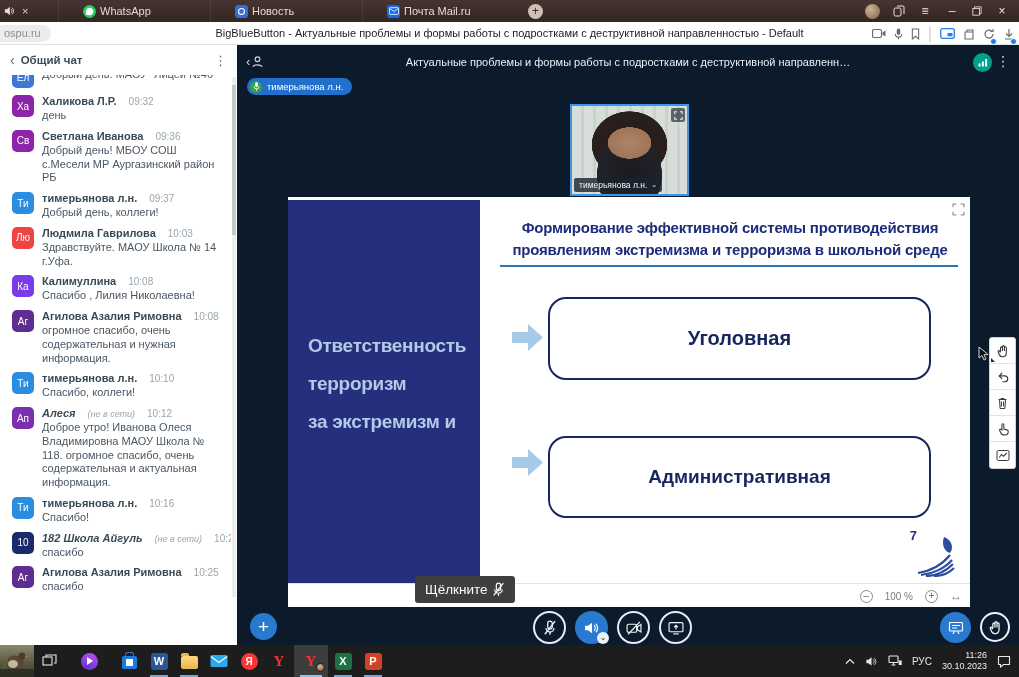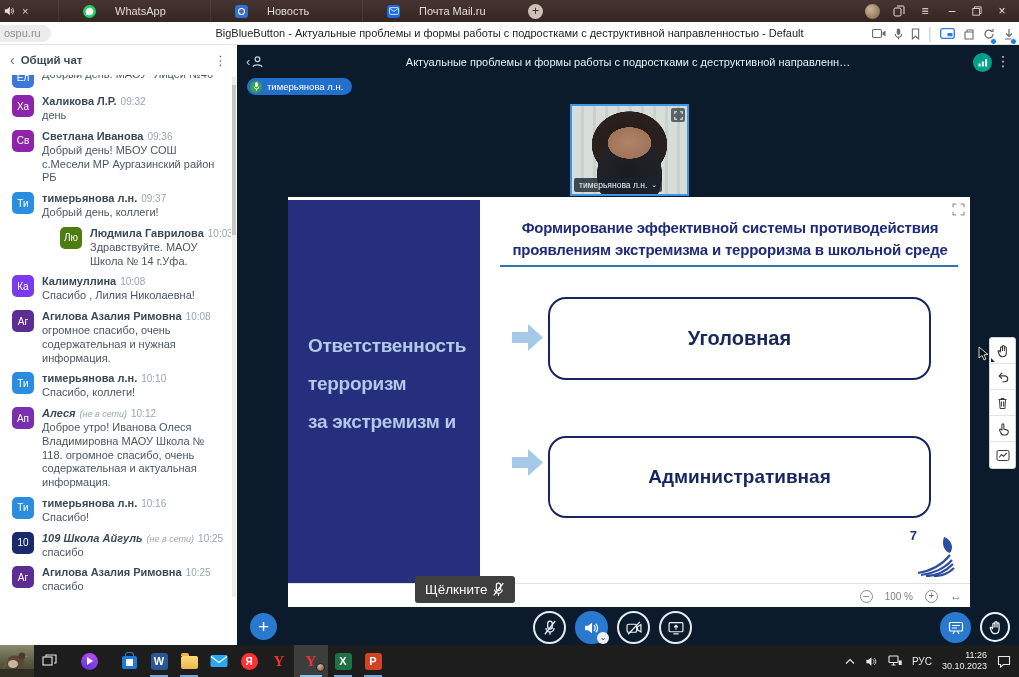--- a/index.html
+++ b/index.html
@@ -3,21 +3,21 @@
 <meta charset="utf-8">
 <style>
   * { margin:0; padding:0; box-sizing:border-box; }
   html,body { width:1019px; height:677px; overflow:hidden; }
   body { font-family:"Liberation Sans", sans-serif; background:#0b1b2b; position:relative; }
   #screen { position:absolute; inset:0; width:1019px; height:677px; }
 
   
   #tabbar { position:absolute; top:0; left:0; right:0; height:22px; background:linear-gradient(#463430,#342622); display:flex; align-items:center; color:#e6ddd7; }
   .tab-partial { width:58px; height:22px; display:flex; align-items:center; justify-content:flex-start; gap:8px; padding-left:4px; color:#ded3cc; }
-  .tab { width:152px; height:22px; display:flex; align-items:center; gap:19px; padding-left:24px; font-size:11px; color:#e3dad4; border-left:1px solid rgba(255,255,255,.08); }
+  .tab { width:152px; height:22px; display:flex; align-items:center; gap:4px; padding-left:24px; font-size:11px; color:#e3dad4; border-left:1px solid rgba(255,255,255,.08); }
   .tab-fav { width:13px; height:13px; border-radius:3px; display:flex; align-items:center; justify-content:center; flex:none; }
   .fav-wa { background:#24cc63; border-radius:50%; }
   .fav-news { background:#2f6fd8; }
   .fav-mail { background:#1a6ae0; }
   .newtab-btn { width:15px; height:15px; border-radius:50%; background:#cdc1ba; color:#3a2b26; font-size:12px; line-height:14px; text-align:center; margin-left:14px; }
   .tabbar-right { margin-left:auto; display:flex; align-items:center; gap:13px; padding-right:10px; }
   .browser-avatar { width:15px; height:15px; border-radius:50%; background:radial-gradient(circle at 35% 35%, #cdb49a, #7e6046); }
   .win-btn { font-size:12px; color:#efe6df; width:14px; text-align:center; }
   .ico { display:inline-block; vertical-align:middle; }
 
@@ -34,21 +34,21 @@
 
   
   #chat-header { height:30px; display:flex; align-items:center; padding:0 10px; color:#3e4a54; }
   #chat-header .back { font-size:14px; color:#5c6a74; margin-right:6px; }
   #chat-header .chat-title { font-size:11.5px; font-weight:bold; }
   #chat-header .kebab { margin-left:auto; color:#5c6a74; font-size:13px; letter-spacing:0; }
   #chat-messages { position:absolute; top:30px; bottom:46px; left:0; right:6px; overflow:hidden; padding:2px 4px 0 12px; }
   .msg { display:flex; gap:8px; margin-bottom:7px; }
   .avatar { width:22px; height:22px; border-radius:5px; color:#fff; font-size:10px; font-weight:normal; display:flex; align-items:center; justify-content:center; flex:none; }
   .msg-body { flex:1; min-width:0; }
-  .msg-head { display:flex; align-items:baseline; gap:4px; white-space:nowrap; }
+  .msg-head { display:flex; align-items:baseline; gap:12px; white-space:nowrap; }
   .msg-name { font-size:11px; font-weight:bold; color:#3a4a54; }
   .msg-offline { font-size:9px; font-style:italic; color:#9aa7b0; }
   .msg-time { font-size:10px; color:#98a6b0; }
   .msg-text { font-size:11px; color:#4a5763; line-height:1.25; margin-top:2px; }
   .msg.clipped { margin-top:-11px; }
   .offline-name .msg-name { font-style:italic; }
   #chat-scrollbar { position:absolute; right:1px; top:32px; bottom:48px; width:4px; background:#ededed; }
   #chat-scroll-thumb { position:absolute; top:8px; width:4px; height:150px; background:#c6c6c6; }
   #chat-input-row { position:absolute; left:8px; right:6px; bottom:8px; height:28px; display:flex; align-items:center; gap:6px; }
   #chat-input { flex:1; height:27px; border:1px solid #98a4ac; border-radius:5px; font-size:11px; color:#4a5763; padding:0 8px; outline:none; font-family:"Liberation Sans",sans-serif; }
@@ -273,21 +273,21 @@
           <div class="msg-body">
             <div class="msg-head">
                 <span class="msg-name">тимерьянова л.н.</span>
                 <span class="msg-time">09:37</span>
               </div>
             <div class="msg-text">Добрый день, коллеги!</div>
             </div>
         </div>
 
         <div class="msg">
-          <div class="avatar" style="background-color: #4d7c0f; margin-left: 48px;">Лю</div>
+          <div class="avatar" style="background-color: #ef4444;">Лю</div>
           <div class="msg-body">
             <div class="msg-head">
                 <span class="msg-name">Людмила Гаврилова</span>
                 <span class="msg-time">10:03</span>
               </div>
             <div class="msg-text">Здравствуйте. МАОУ Школа № 14 г.Уфа.</div>
             </div>
         </div>
 
         <div class="msg">
@@ -343,21 +343,21 @@
                 <span class="msg-time">10:16</span>
               </div>
             <div class="msg-text">Спасибо!</div>
             </div>
         </div>
 
         <div class="msg offline-name">
           <div class="avatar" style="background-color: rgb(27, 42, 107);">10</div>
           <div class="msg-body">
             <div class="msg-head">
-                <span class="msg-name">109 Школа Айгуль</span>
+                <span class="msg-name">182 Школа Айгуль</span>
                 <span class="msg-offline">(не в сети)</span>
                 <span class="msg-time">10:25</span>
               </div>
             <div class="msg-text">спасибо</div>
             </div>
         </div>
 
         <div class="msg">
           <div class="avatar" style="background-color: rgb(94, 45, 145);">Аг</div>
           <div class="msg-body">

